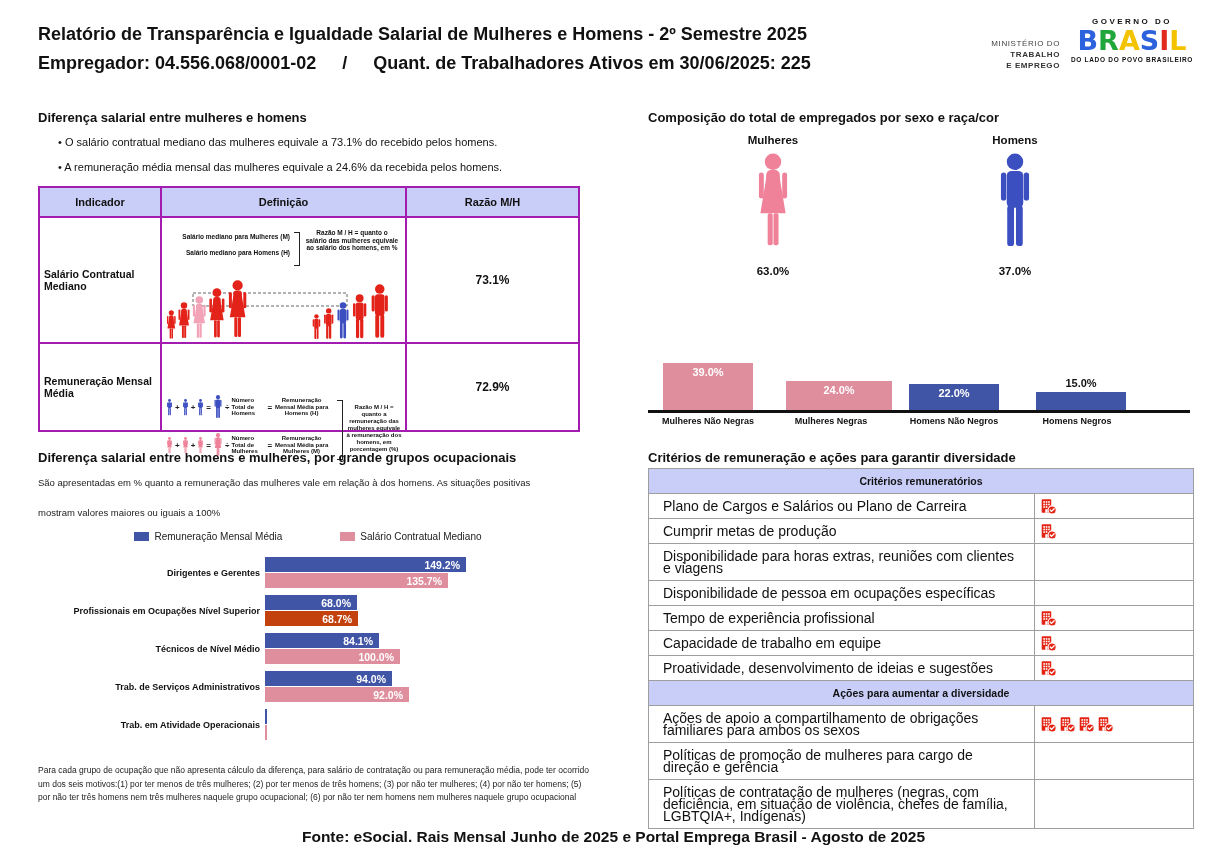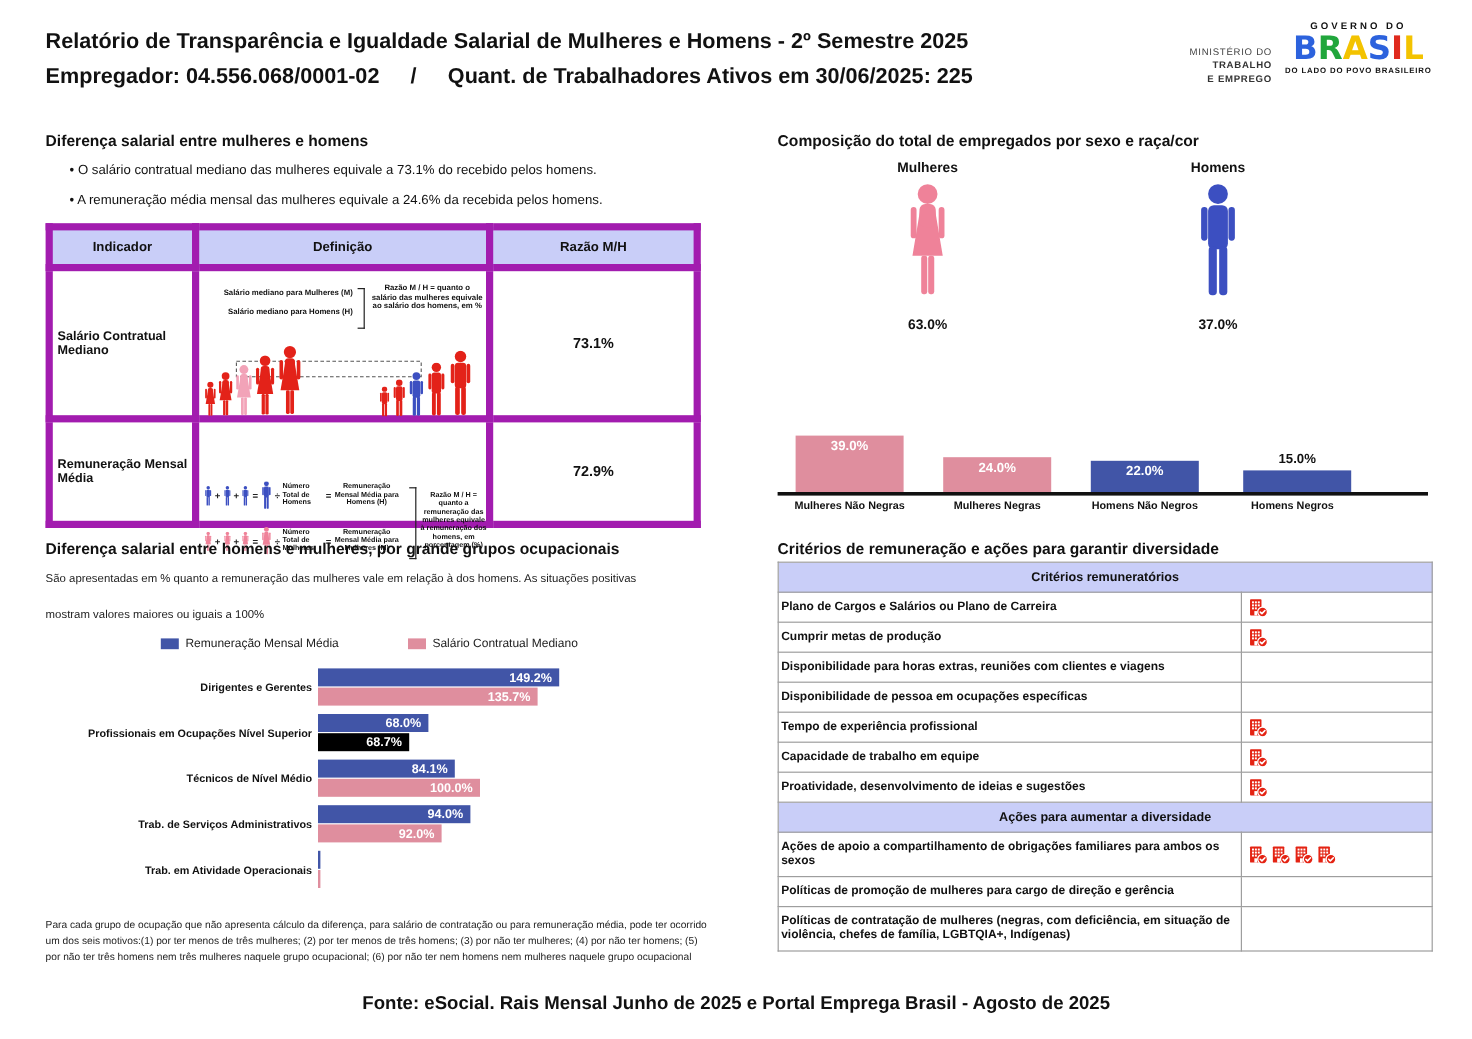--- a/index.html
+++ b/index.html
@@ -19,21 +19,21 @@
   .gov-name{font-size:27px;font-weight:900;line-height:29px;font-family:"DejaVu Sans",sans-serif;}
   .gov-bottom{font-size:6.5px;font-weight:bold;letter-spacing:0.7px;margin-top:1px;}
 
   
   .sec-title{position:absolute;font-size:13px;font-weight:bold;white-space:nowrap;}
 
   
   .bullet{position:absolute;left:58px;font-size:11px;white-space:nowrap;}
   .bullet::before{content:"• ";}
   table.ind{position:absolute;left:38px;top:186px;width:540px;border-collapse:collapse;table-layout:fixed;}
-  table.ind td,table.ind th{border:6px solid #a21caf;vertical-align:middle;}
+  table.ind td,table.ind th{border:2px solid #a21caf;vertical-align:middle;}
   .ind-head{background:#c9cef8;font-size:11px;font-weight:bold;text-align:center;height:26px;}
   .ind-name{font-size:10.5px;font-weight:bold;text-align:left;padding:3px 4px;}
   .ind-ratio{font-size:12px;font-weight:bold;text-align:center;}
   .diag-cell{position:relative;padding:0;}
 
   
   .d1-labels{position:absolute;left:4px;top:11px;width:124px;font-size:6.5px;font-weight:bold;text-align:right;line-height:16px;}
   .d1-brace{position:absolute;left:132px;top:14px;width:5px;height:32px;border-top:1.2px solid #222;border-right:1.2px solid #222;border-bottom:1.2px solid #222;}
   .d1-expl{position:absolute;left:143px;top:11px;width:94px;font-size:6.5px;font-weight:bold;text-align:center;line-height:7.5px;}
   .d1-svg{position:absolute;left:1px;top:50px;}
@@ -69,21 +69,21 @@
   .comp-bar{position:absolute;bottom:0;}
   .cbl-in{position:absolute;top:3px;left:0;right:0;text-align:center;color:#fff;font-size:11px;font-weight:bold;}
   .cbl-above{position:absolute;bottom:calc(100% + 3px);left:0;right:0;text-align:center;color:#111;font-size:11px;font-weight:bold;}
   #comp-cats{position:absolute;left:648px;top:416px;width:542px;height:14px;}
   .comp-cat{position:absolute;transform:translateX(-50%);font-size:9px;font-weight:bold;white-space:nowrap;}
 
   
   table.crit{position:absolute;left:648px;top:468px;width:545px;border-collapse:collapse;table-layout:fixed;}
   table.crit td{border:1px solid #9e9e9e;}
   .crit-sec-td{background:#c9cef8;font-size:10.5px;font-weight:bold;text-align:center;height:22px;}
-  .crit-label{font-size:10px;font-weight:bold;padding:6px 2px;line-height:12px;}
+  .crit-label{font-size:14px;font-weight:normal;padding:6px 14px;line-height:12px;}
   .crit-icons{padding:2px 4px;}
   .bld-ico{width:18px;height:18px;fill:#e42313;margin-right:1px;vertical-align:middle;}
 
   
   .footer{position:absolute;left:0;top:828px;width:1227px;text-align:center;font-size:15.5px;font-weight:bold;}
 </style>
 </head>
 <body>
 
 <svg width="0" height="0" style="position:absolute" aria-hidden="true">
@@ -264,21 +264,21 @@
           <span class="occ-val">135.7%</span>
         </div>
       </div>
     </div>
     <div class="occ-row">
       <div class="occ-label">Profissionais em Ocupações Nível Superior</div>
       <div class="occ-bars">
         <div class="occ-bar" style="width: 92px; background: rgb(65, 85, 167);">
           <span class="occ-val">68.0%</span>
         </div>
-        <div class="occ-bar" style="width: 76px; background: #000000;">
+        <div class="occ-bar" style="width: 93px; background: #c2410c;">
           <span class="occ-val">68.7%</span>
         </div>
       </div>
     </div>
     <div class="occ-row">
       <div class="occ-label">Técnicos de Nível Médio</div>
       <div class="occ-bars">
         <div class="occ-bar" style="width: 114px; background: rgb(65, 85, 167);">
           <span class="occ-val">84.1%</span>
         </div>
@@ -286,21 +286,21 @@
           <span class="occ-val">100.0%</span>
         </div>
       </div>
     </div>
     <div class="occ-row">
       <div class="occ-label">Trab. de Serviços Administrativos</div>
       <div class="occ-bars">
         <div class="occ-bar" style="width: 127px; background: rgb(65, 85, 167);">
           <span class="occ-val">94.0%</span>
         </div>
-        <div class="occ-bar" style="width: 103px; background: rgb(223, 142, 158);">
+        <div class="occ-bar" style="width: 144px; background: rgb(223, 142, 158);">
           <span class="occ-val">92.0%</span>
         </div>
       </div>
     </div>
     <div class="occ-row">
       <div class="occ-label">Trab. em Atividade Operacionais</div>
       <div class="occ-bars">
         <div class="occ-bar" style="width: 2px; background: rgb(65, 85, 167);"></div>
         <div class="occ-bar" style="width: 2px; background: rgb(223, 142, 158);"></div>
       </div>
@@ -323,21 +323,21 @@
   <svg width="42" height="97" viewBox="0 0 40 100">
       <use href="#fig-male" fill="#3c4fc1"></use>
     </svg>
   <div class="fig-value">37.0%</div>
 </div>
 
 <div id="comp-bars">
     <div class="comp-bar" style="left: 15px; width: 90px; height: 47px; background: rgb(223, 142, 158);">
       <div class="cbl-in">39.0%</div>
     </div>
-    <div class="comp-bar" style="left: 138px; width: 90px; height: 29px; background: rgb(223, 142, 158);">
+    <div class="comp-bar" style="left: 138px; width: 106px; height: 29px; background: rgb(223, 142, 158);">
       <div class="cbl-in">24.0%</div>
     </div>
     <div class="comp-bar" style="left: 261px; width: 90px; height: 26px; background: rgb(65, 85, 167);">
       <div class="cbl-in">22.0%</div>
     </div>
     <div class="comp-bar" style="left: 388px; width: 90px; height: 18px; background: rgb(65, 85, 167);">
       <div class="cbl-above">15.0%</div>
     </div>
   </div>
 <div id="comp-cats">

